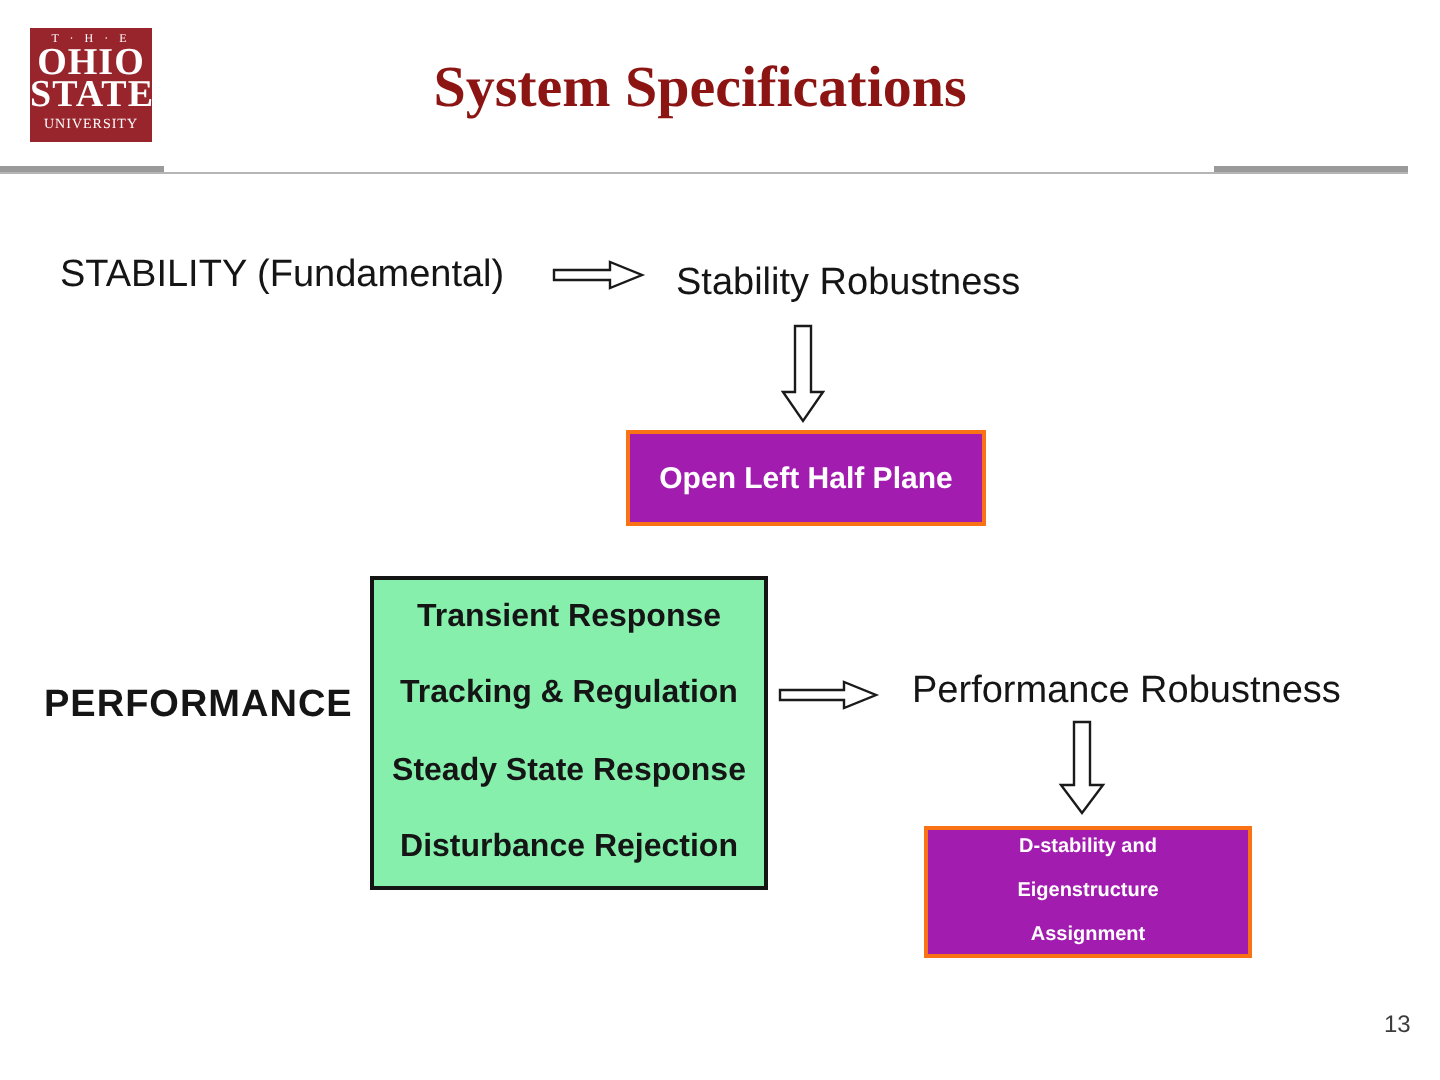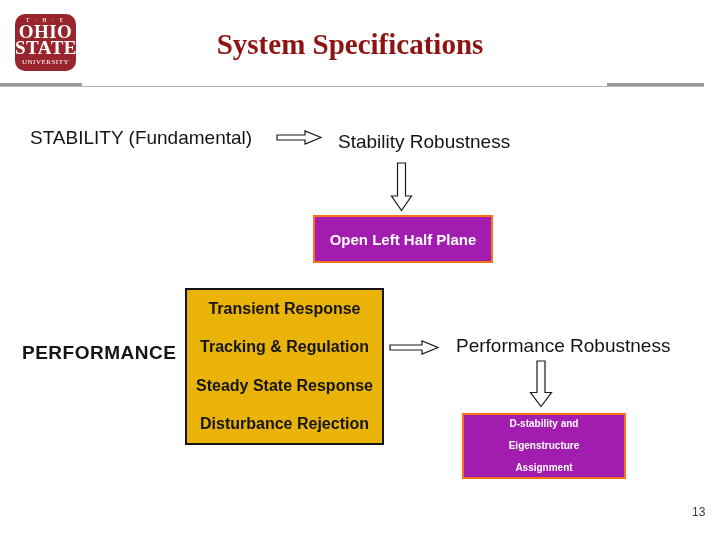--- a/index.html
+++ b/index.html
@@ -4,21 +4,21 @@
 <style>
   html,body{margin:0;padding:0;background:#fff;}
   .slide{
     position:relative;width:720px;height:540px;background:#ffffff;overflow:hidden;
     font-family:"Liberation Sans",sans-serif;color:#111;
   }
   
   .logo{
     position:absolute;left:15px;top:14px;width:61px;height:57px;
     background:#98242C;color:#fff;text-align:center;
-    font-family:"Liberation Serif",serif;box-sizing:border-box;padding-top:3px;border-radius:10px;
+    font-family:"Liberation Serif",serif;box-sizing:border-box;padding-top:3px;
   }
   .logo-the{font-size:6px;letter-spacing:2px;line-height:7px;}
   .logo-big{font-size:19px;font-weight:bold;line-height:16px;letter-spacing:0.5px;}
   .logo-univ{font-size:7px;letter-spacing:0.5px;line-height:9px;margin-top:2px;}
   .title{
     position:absolute;left:130px;top:28px;width:440px;margin:0;
     font-family:"Liberation Serif",serif;font-weight:bold;font-size:29px;
     color:#8C1413;text-align:center;
   }
   .rule-thin{position:absolute;left:0;top:86px;width:704px;height:1px;background:#b5b5b5;}
@@ -39,21 +39,21 @@
   
   .navy-box{
     position:absolute;background:#a21caf;border:2px solid #f97316;box-sizing:border-box;
     color:#ffffff;font-weight:bold;display:flex;align-items:center;justify-content:center;
     text-align:center;
   }
   .box1{left:313px;top:215px;width:180px;height:48px;font-size:15px;}
   .box2{left:462px;top:413px;width:164px;height:66px;font-size:10px;flex-direction:column;line-height:22px;}
   .perf-box{
     position:absolute;left:185px;top:288px;width:199px;height:157px;
-    background:#eab308;border:2px solid #141414;box-sizing:border-box;
+    background:#86efac;border:2px solid #141414;box-sizing:border-box;
     display:flex;flex-direction:column;justify-content:space-around;align-items:center;
     font-size:16px;font-weight:600;color:#151515;text-align:center;
   }
   .page-number{position:absolute;left:655px;top:505px;font-size:12px;color:#3c3c3c;margin-left:37px;}
 </style>
 </head>
 <body>
 
 <div class="slide">
 

